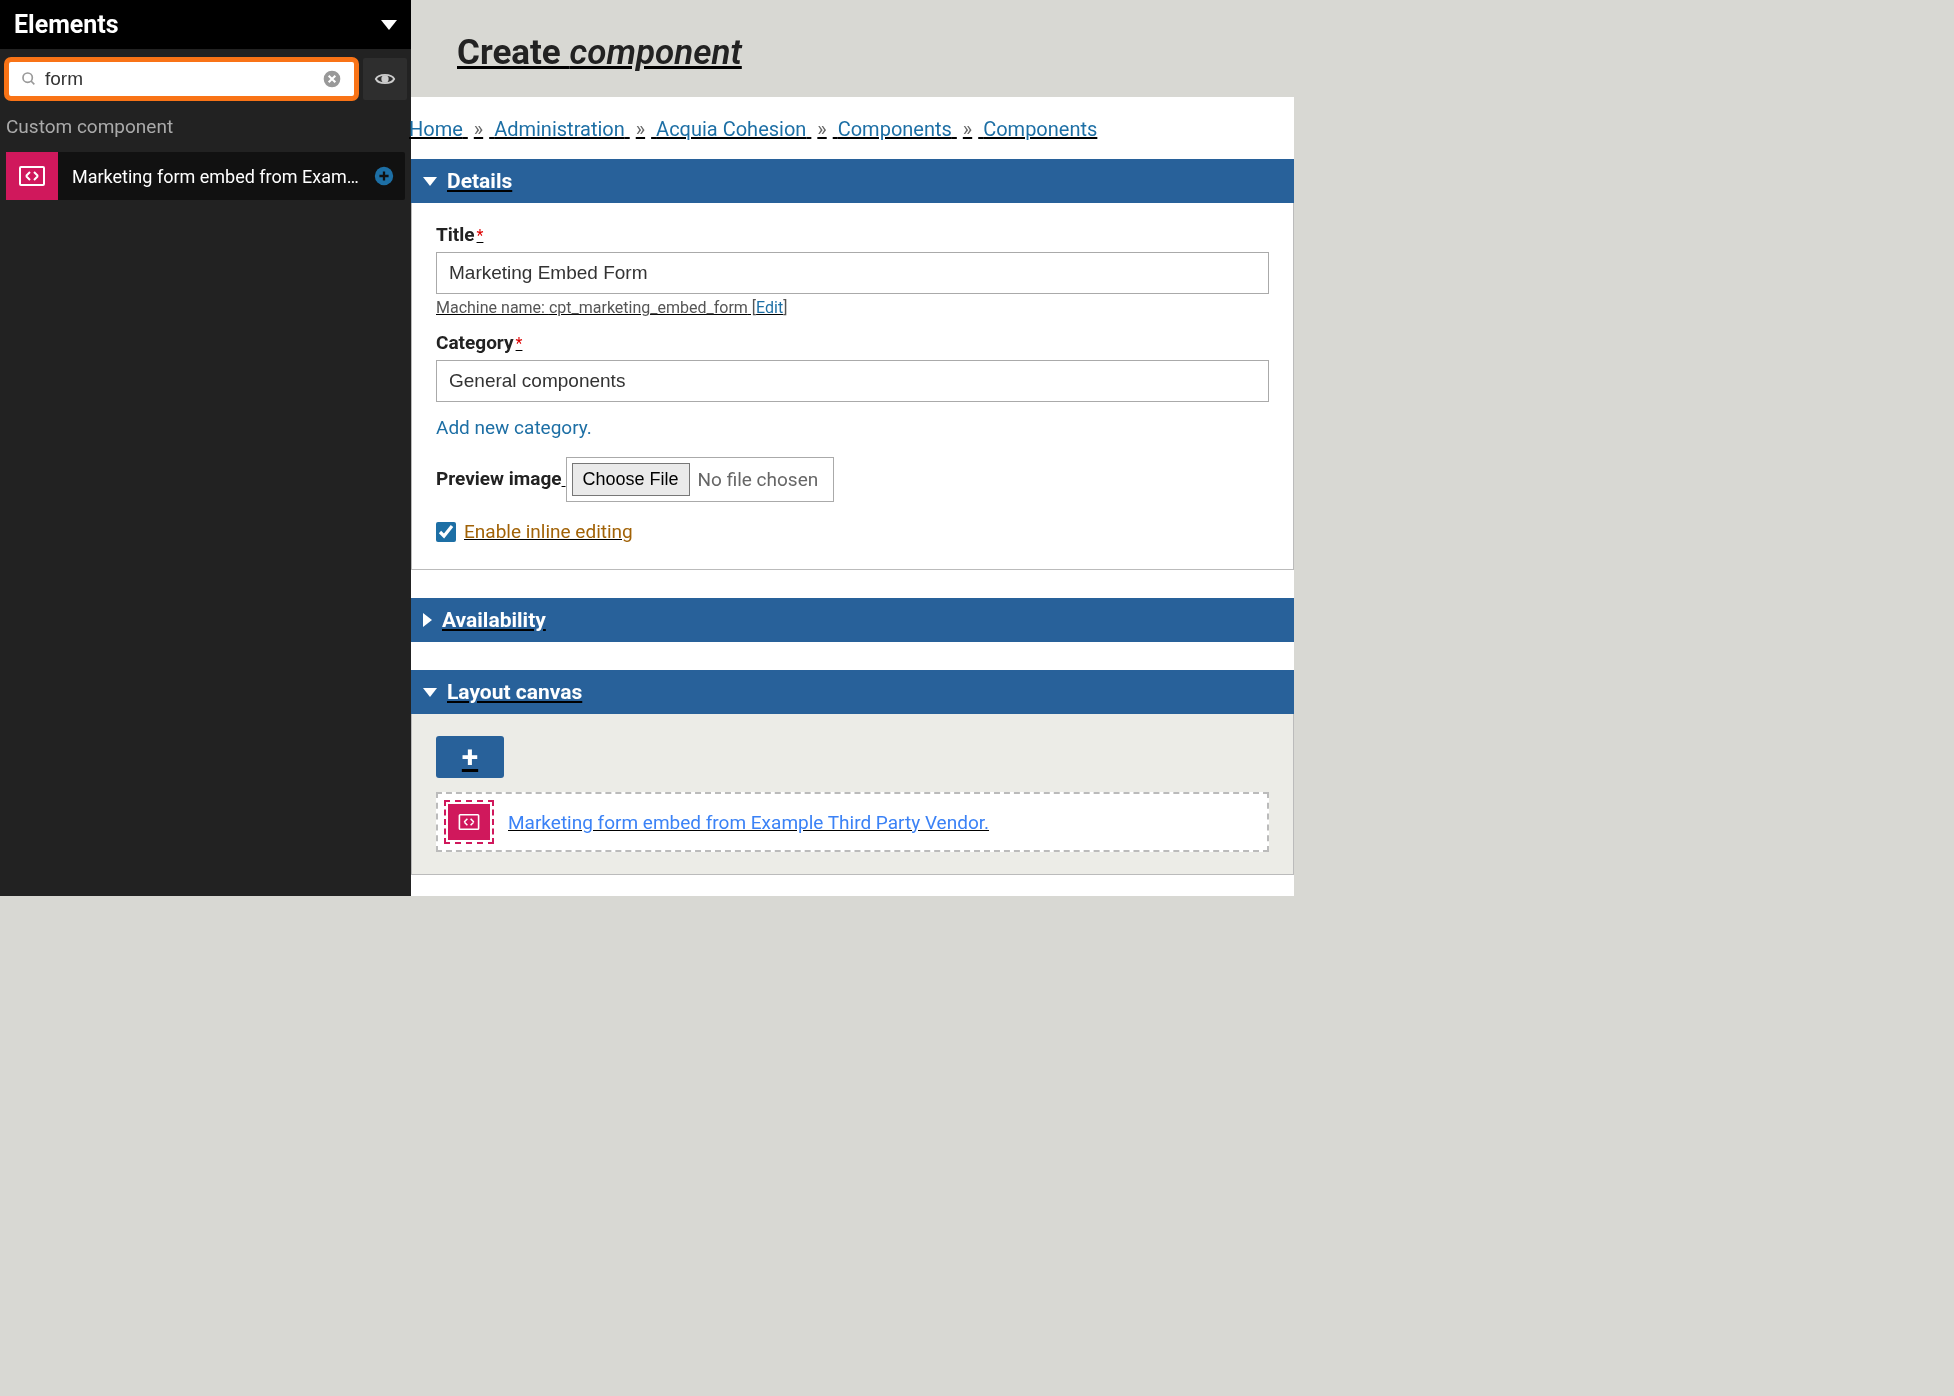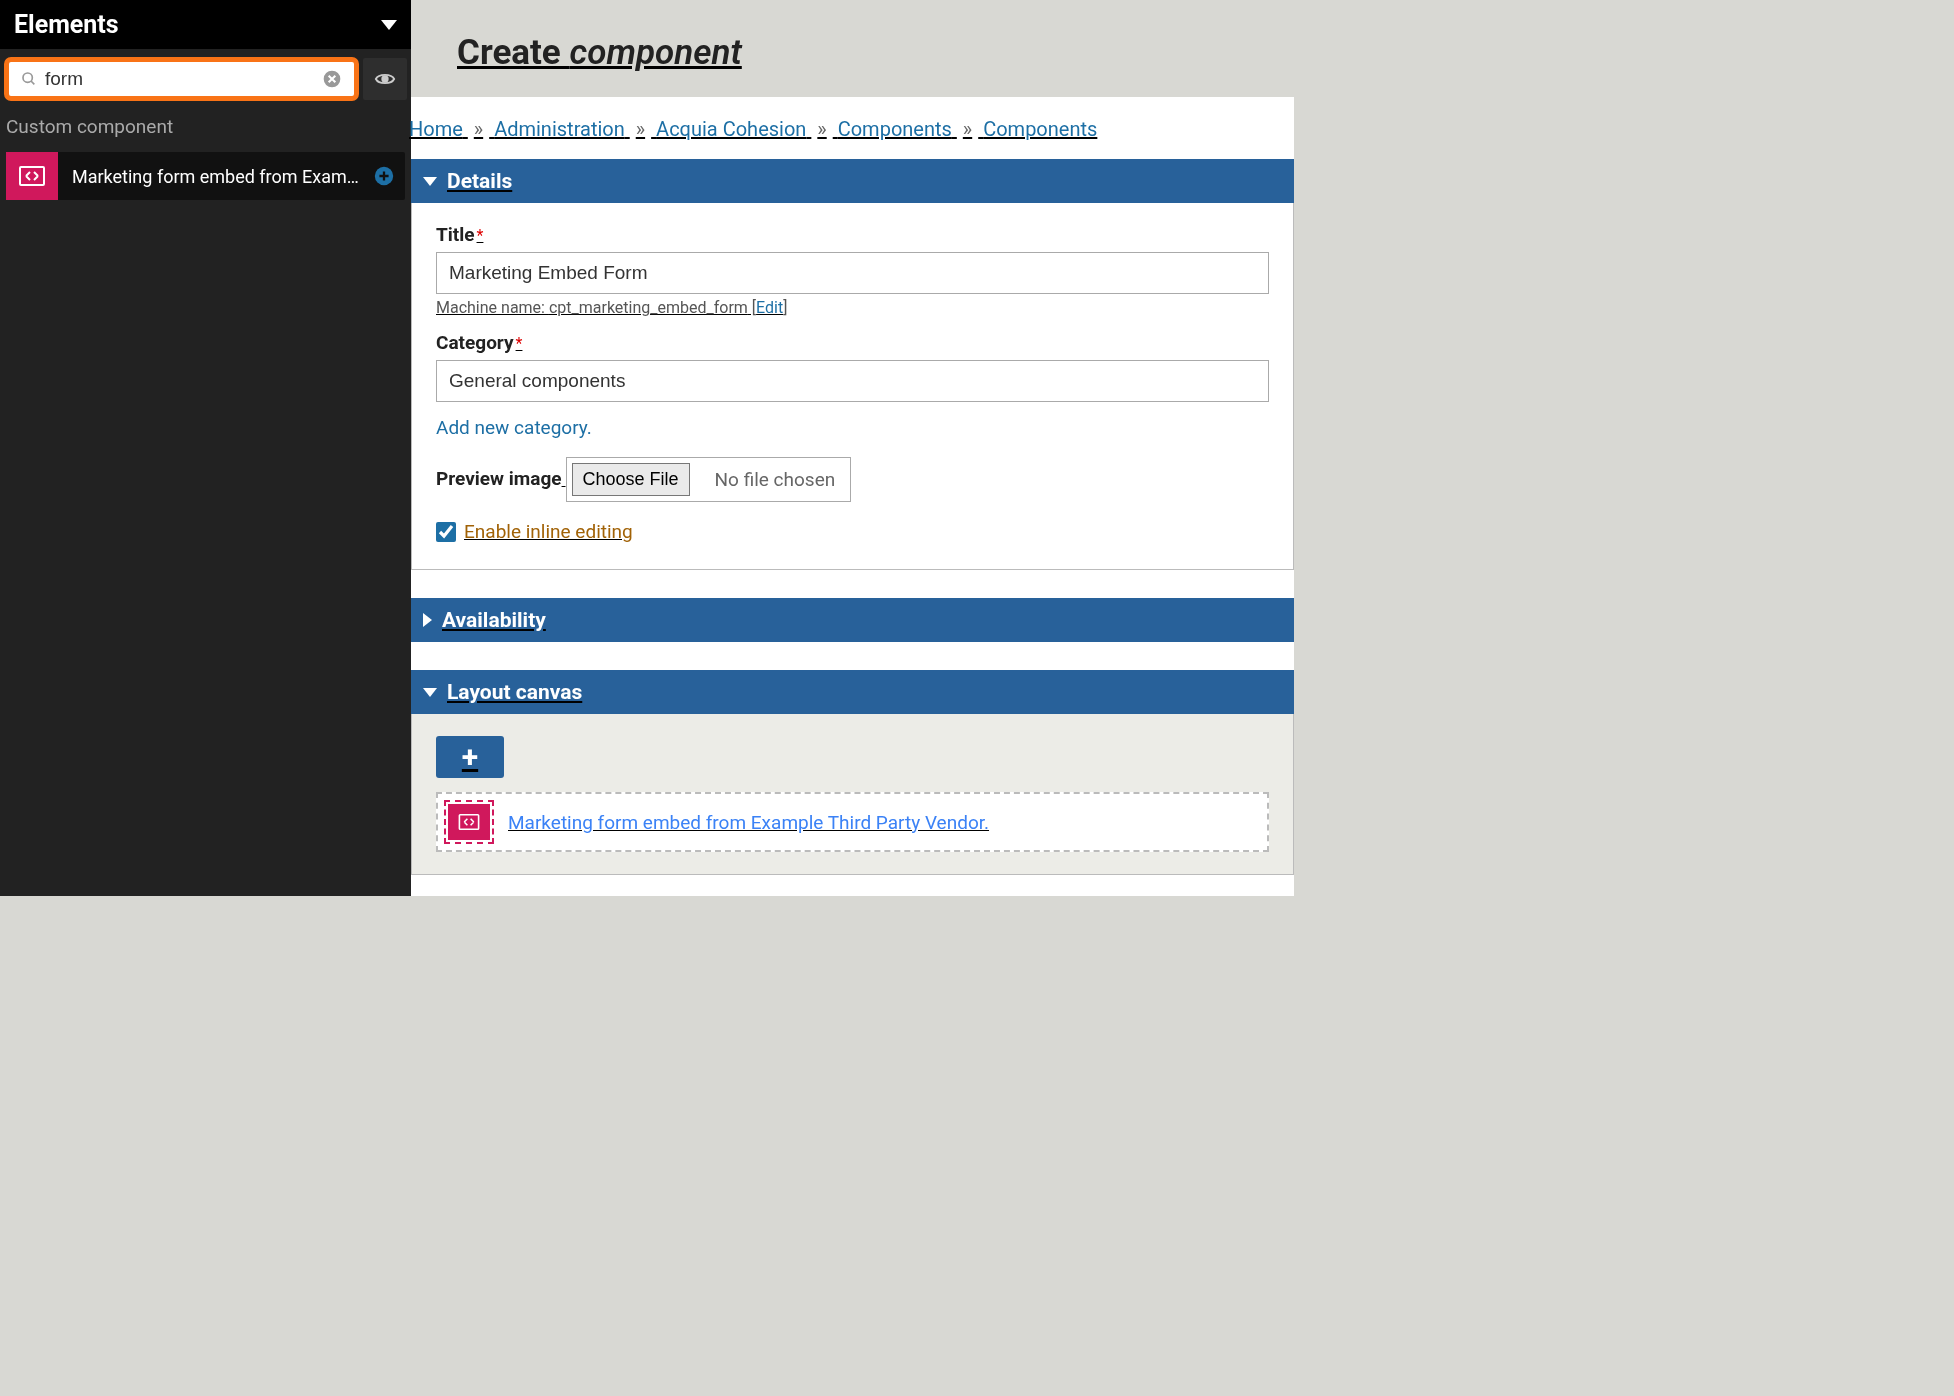--- a/index.html
+++ b/index.html
@@ -47,21 +47,21 @@
 
 .field { margin-bottom: 14px; }
 .field-label { font-weight: 700; font-size: 19px; color: #222; margin-bottom: 6px; display: inline-block; }
 .req { color: #d00; margin-left: 2px; }
 .text-input { width: 100%; border: 1px solid #aaa; padding: 9px 12px; font-size: 19px; color: #333; background: #fff; }
 .machine-name { font-size: 16px; color: #555; margin-top: 4px; }
 .machine-name a { color: #1d6fa5; text-decoration: none; }
 .link-action { color: #1d6fa5; font-size: 19px; text-decoration: none; display: inline-block; margin-bottom: 18px; }
 .file-row { display: inline-flex; align-items: center; border: 1px solid #aaa; padding: 5px; }
 .file-btn { background: #eaeaea; border: 1px solid #777; padding: 5px 10px; font-size: 18px; cursor: pointer; }
-.file-text { margin-left: 25px; font-size: 19px; color: #666; padding-right: 10px; text-align: right; }
+.file-text { margin-left: 8px; font-size: 19px; color: #666; padding-right: 10px; text-align: right; }
 .checkbox-row { display: flex; align-items: center; margin-top: 18px; }
 .checkbox-row input { width: 20px; height: 20px; accent-color: #1d6fa5; margin-right: 8px; }
 .checkbox-row label { font-size: 19px; color: #a16207; }
 
 .canvas-body { background: #ecece7; border: 1px solid #bbb; border-top: none; padding: 22px 24px; }
 .add-btn { width: 68px; height: 42px; background: #28619a; border-radius: 3px; display: flex; align-items: center; justify-content: center; cursor: pointer; margin-bottom: 14px; }
 .add-plus { color: #fff; font-size: 30px; font-weight: 700; line-height: 1; }
 .canvas-item { display: flex; align-items: center; background: #fff; border: 2px dashed #bbb; padding: 6px; }
 .canvas-icon-wrap { border: 2px dashed #d0185c; padding: 2px; margin-right: 14px; }
 .canvas-icon-box { width: 42px; height: 36px; background: #d0185c; display: flex; align-items: center; justify-content: center; }

